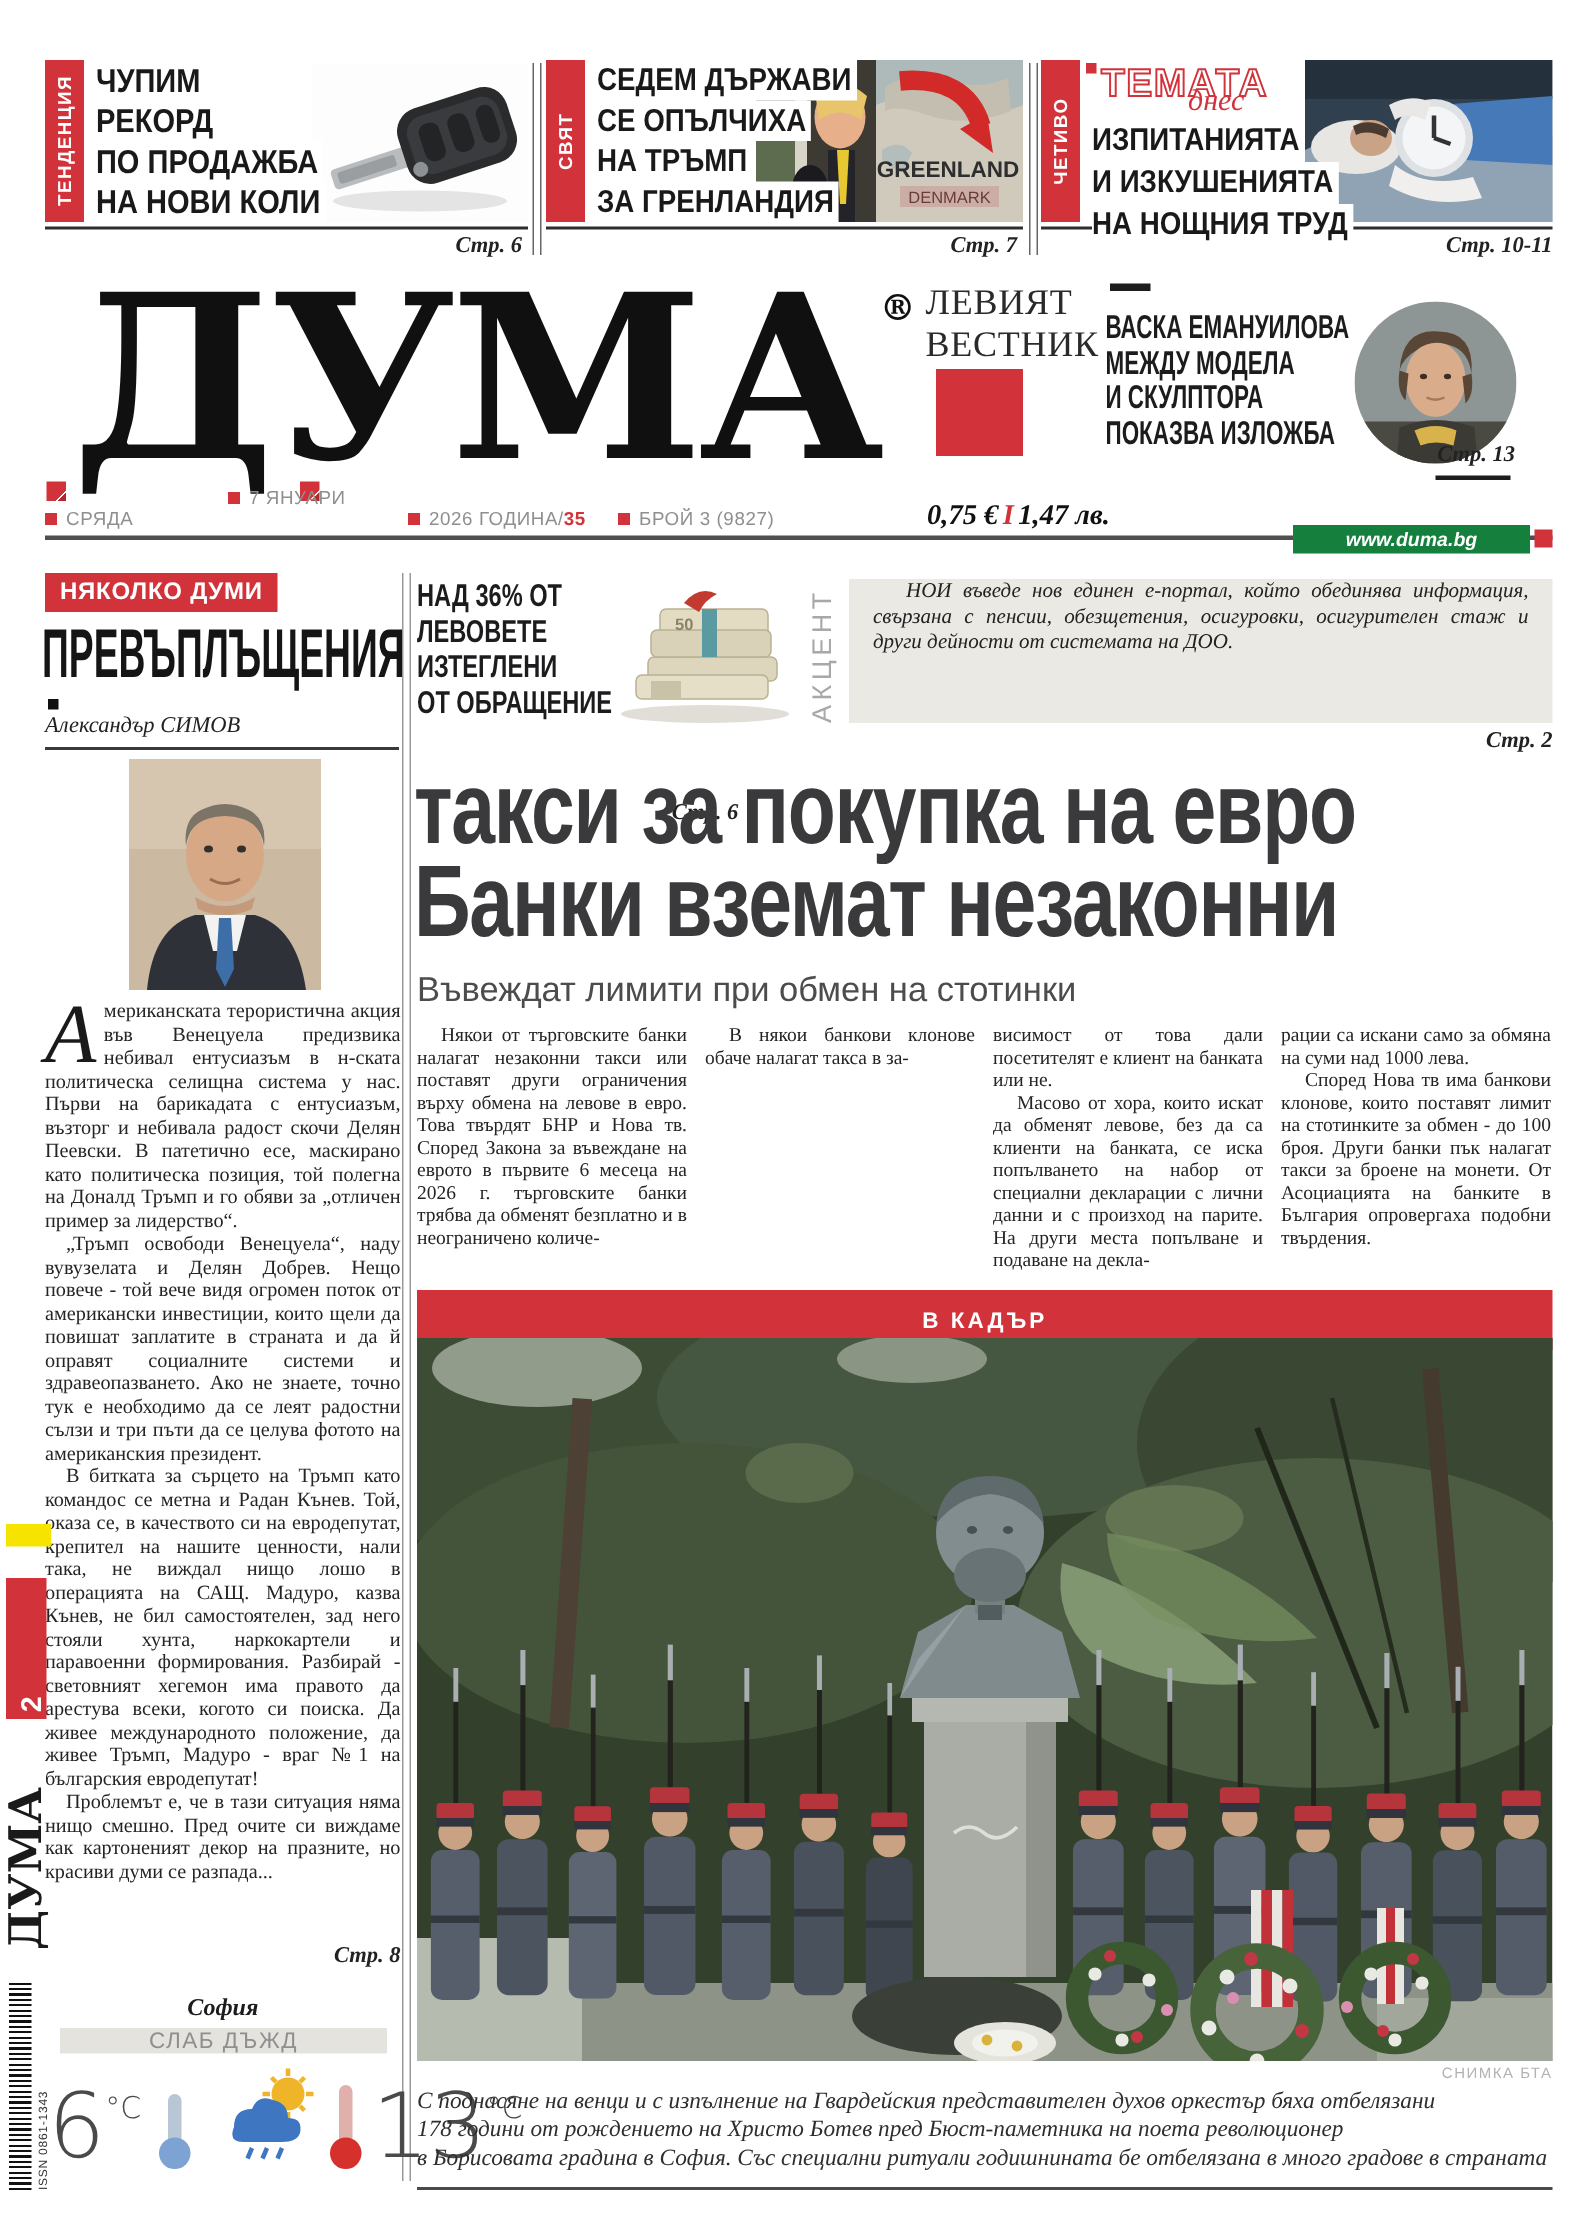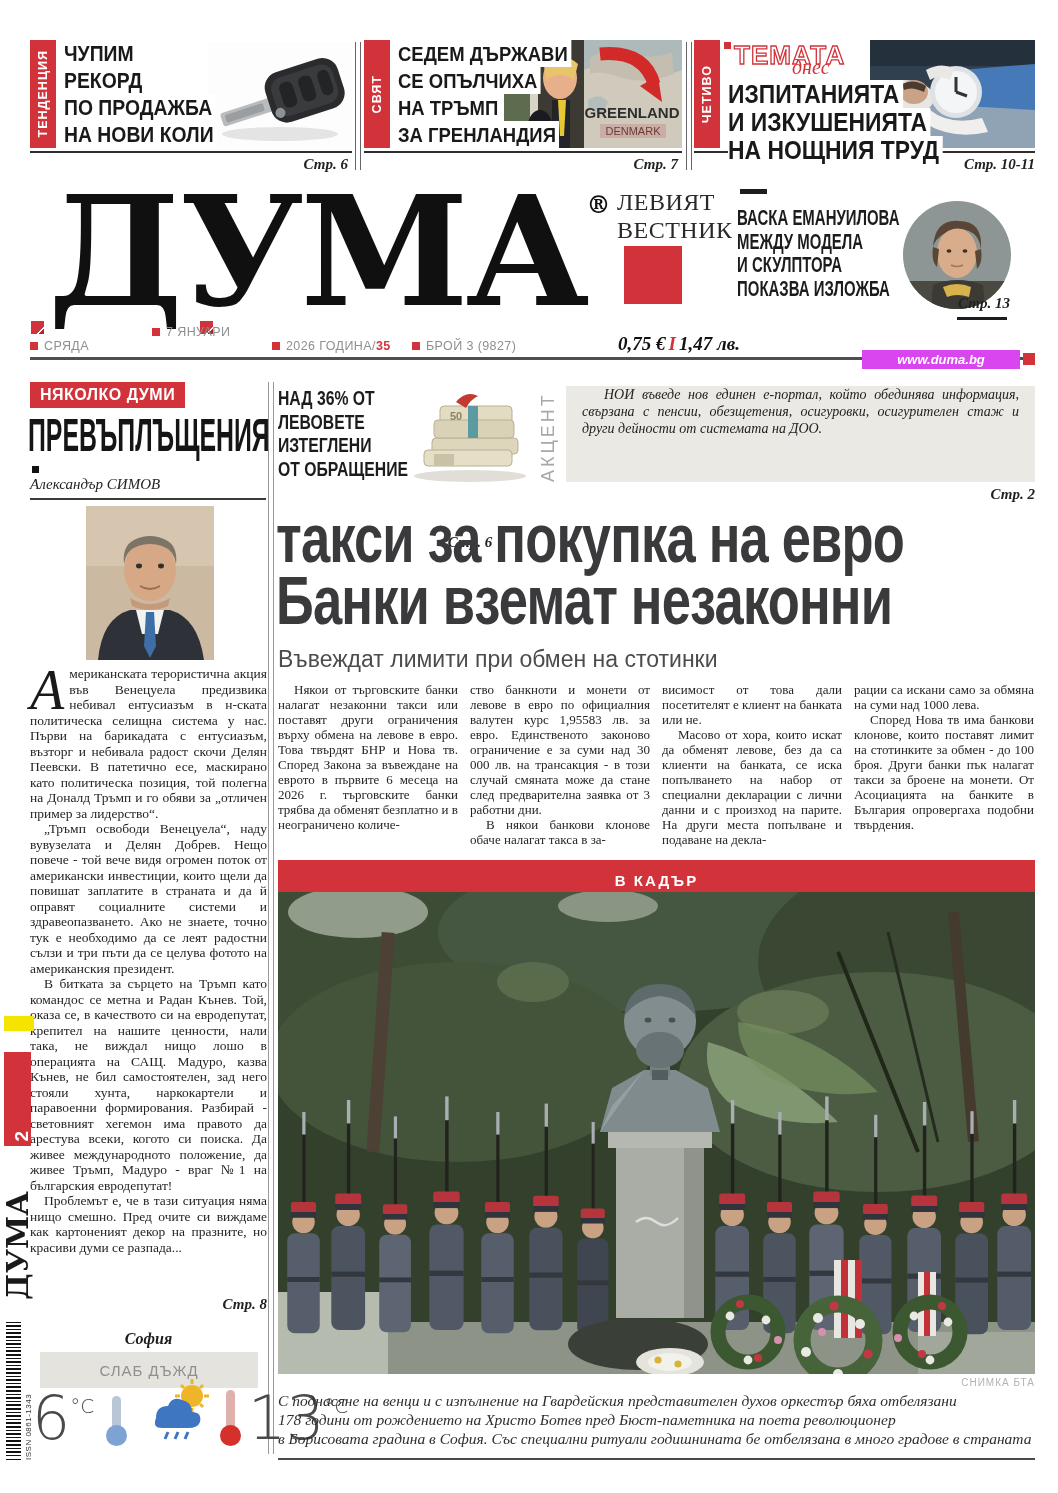--- a/index.html
+++ b/index.html
@@ -19,21 +19,21 @@
   .masthead-logo{font-family:"DejaVu Serif",serif;font-weight:bold;font-size:152px;line-height:1;letter-spacing:-3px;color:#101010;}
   .masthead-reg{font-size:24px;font-family:"DejaVu Serif",serif;}
   .tagline{font-family:"Liberation Serif",serif;font-size:24px;line-height:28px;letter-spacing:.5px;color:#2a2a2a;}
   .promo-title{font-weight:bold;font-size:22px;line-height:23.5px;white-space:nowrap;}
   .promo-title .cx{display:inline-block;transform:scaleX(.68);transform-origin:0 50%;}
   .dl-item{font-size:12.5px;color:#8f8f8f;letter-spacing:.4px;white-space:nowrap;}
   .dl-item .sq{display:inline-block;width:8px;height:8px;background:#d2333a;margin-right:6px;}
   .dl-red{color:#d2333a;font-weight:bold;}
   .price{font-family:"Liberation Serif",serif;font-style:italic;font-weight:bold;font-size:19px;color:#111;}
   .price .sep{color:#d2333a;padding:0 3px;}
-  .site-box{background:#d946ef;color:#fff;font-style:italic;font-weight:bold;font-size:13px;
+  .site-box{background:#15803d;color:#fff;font-style:italic;font-weight:bold;font-size:13px;
             display:flex;align-items:center;justify-content:center;}
   .rubric{display:inline-block;background:#d2333a;color:#fff;font-weight:bold;font-size:16px;
           letter-spacing:.5px;padding:4px 10px;}
   .op-title{font-weight:bold;font-size:46px;color:#151515;white-space:nowrap;}
   .op-title .cx{display:inline-block;transform:scaleX(.54);transform-origin:0 50%;}
   .op-author{font-family:"Liberation Serif",serif;font-style:italic;font-size:15px;color:#222;}
   .op-body{font-family:"Liberation Serif",serif;font-size:13.5px;line-height:15.5px;
            text-align:justify;color:#242426;}
   .op-body p{margin:0;}
   .op-body p.ind{text-indent:14px;}
@@ -159,21 +159,21 @@
       <line x1="86" y1="52" x2="86" y2="37" stroke="#333" stroke-width="3"></line>
       <line x1="86" y1="52" x2="97" y2="56" stroke="#333" stroke-width="3"></line>
       <path d="M60,70 Q80,86 112,78 L118,92 Q84,100 56,84 Z" fill="#f0efed"></path>
       <path d="M56,30 Q70,22 84,28 L80,40 Q68,34 60,40 Z" fill="#e9e8e6"></path>
     </svg>
     <div class="abs" style="left:30px;top:0;width:150px;height:42px;">
       <span class="abs redbg" style="left:0;top:2px;width:7px;height:7px;"></span>
       <span class="abs" style="left:10px;top:0;font-weight:bold;font-size:26px;color:#fff;-webkit-text-stroke:1.3px #d2333a;letter-spacing:1px;">ТЕМАТА</span>
       <span class="abs serif" style="left:68px;top:16px;font-style:italic;font-size:20px;color:#d2333a;">днес</span>
     </div>
-    <div class="abs tz-title" style="left:34px;top:40px;font-size:26px;line-height:28px;">
+    <div class="abs tz-title" style="left:34px;top:40px;font-size:21px;line-height:28px;">
       <div><span class="chip">ИЗПИТАНИЯТА</span></div>
       <div><span class="chip">И ИЗКУШЕНИЯТА</span></div>
       <div><span class="chip">НА НОЩНИЯ ТРУД</span></div>
     </div>
     <div class="abs tz-rule" style="left:0;top:111px;width:341px;"></div>
     <div class="abs pageno" style="right:0;top:116px;">Стр. 10-11</div>
   </div>
 </div>
 
 <div class="abs masthead-logo" style="left:48px;top:176px;">
@@ -255,21 +255,21 @@
 
 <div class="abs op-body" style="left:30px;top:666px;width:237px;">
   <p><span class="dropcap">А</span><span>мериканската терористична акция във Венецуела предизвика небивал ентусиазъм в н-ската политическа селищна система у нас. Първи на барикадата с ентусиазъм, възторг и небивала радост скочи Делян Пеевски. В патетично есе, маскирано като политическа позиция, той полегна на Доналд Тръмп и го обяви за „отличен пример за лидерство“.</span></p>
   <p class="ind">„Тръмп освободи Венецуела“, наду вувузелата и Делян Добрев. Нещо повече - той вече видя огромен поток от американски инвестиции, които щели да повишат заплатите в страната и да й оправят социалните системи и здравеопазването. Ако не знаете, точно тук е необходимо да се леят радостни сълзи и три пъти да се целува фотото на американския президент.</p>
   <p class="ind">В битката за сърцето на Тръмп като командос се метна и Радан Кънев. Той, оказа се, в качеството си на евродепутат, крепител на нашите ценности, нали така, не виждал нищо лошо в операцията на САЩ. Мадуро, казва Кънев, не бил самостоятелен, зад него стояли хунта, наркокартели и паравоенни формирования. Разбирай - световният хегемон има правото да арестува всеки, когото си поиска. Да живее международното положение, да живее Тръмп, Мадуро - враг №1 на българския евродепутат!</p>
   <p class="ind">Проблемът е, че в тази ситуация няма нищо смешно. Пред очите си виждаме как картоненият декор на празните, но красиви думи се разпада...</p>
 </div>
 <div class="abs pageno" style="left:30px;top:1296px;width:237px;text-align:right;">Стр. 8</div>
 
 <div class="abs sofia" style="left:30px;top:1330px;width:237px;">София</div>
-<div class="abs condbar" style="left:40px;top:1352px;width:218px;height:36px;">
+<div class="abs condbar" style="left:40px;top:1352px;width:218px;height:17px;">
   <span>СЛАБ ДЪЖД</span>
   </div>
 <div class="abs" style="left:32px;top:1388px;">
   <span class="deg-num">6</span><span class="deg-unit">°C</span></div>
 <div class="abs thermo" style="left:112px;top:1396px;height:34px;background:#b9c6d6;">
   <span class="bulb" style="background:#7da3d4;"></span>
   </div>
 <svg class="abs" style="left:140px;top:1378px;" width="76" height="62" viewBox="0 0 76 62">
   <circle cx="52" cy="18" r="11" fill="#f0b428"></circle>
   <g stroke="#f0b428" stroke-width="3">
@@ -332,21 +332,20 @@
 <div class="abs headline" style="left:276px;top:508px;">
   <div><span class="cx">такси за покупка на евро</span></div>
   <div><span class="cx">Банки вземат незаконни</span></div>
 </div>
 <div class="abs subhead" style="left:278px;top:646px;">Въвеждат лимити при обмен на стотинки</div>
 
 <div class="abs col" style="left:278px;top:682px;width:180px;height:176px;">
   <p class="ind">Някои от търговските банки налагат незаконни такси или поставят други ограничения върху обмена на левове в евро. Това твърдят БНР и Нова тв. Според Закона за въвеждане на еврото в първите 6 месеца на 2026 г. търговските банки трябва да обменят безплатно и в неограничено количе-</p>
 </div>
 <div class="abs col" style="left:470px;top:682px;width:180px;height:176px;">
-  <p>ство банкноти и монети от левове в евро по официалния валутен курс 1,95583 лв. за евро. Единственото законово ограничение е за суми над 30 000 лв. на трансакция - в този случай смяната може да стане след предварителна заявка от 3 работни дни.</p>
   <p class="ind">В някои банкови клонове обаче налагат такса в за-</p>
 </div>
 <div class="abs col" style="left:662px;top:682px;width:180px;height:176px;">
   <p>висимост от това дали посетителят е клиент на банката или не.</p>
   <p class="ind">Масово от хора, които искат да обменят левове, без да са клиенти на банката, се иска попълването на набор от специални декларации с лични данни и с произход на парите. На други места попълване и подаване на декла-</p>
 </div>
 <div class="abs col" style="left:854px;top:682px;width:180px;height:176px;">
   <p>рации са искани само за обмяна на суми над 1000 лева.</p>
   <p class="ind">Според Нова тв има банкови клонове, които поставят лимит на стотинките за обмен - до 100 броя. Други банки пък налагат такси за броене на монети. От Асоциацията на банките в България опровергаха подобни твърдения.</p>
 </div>

